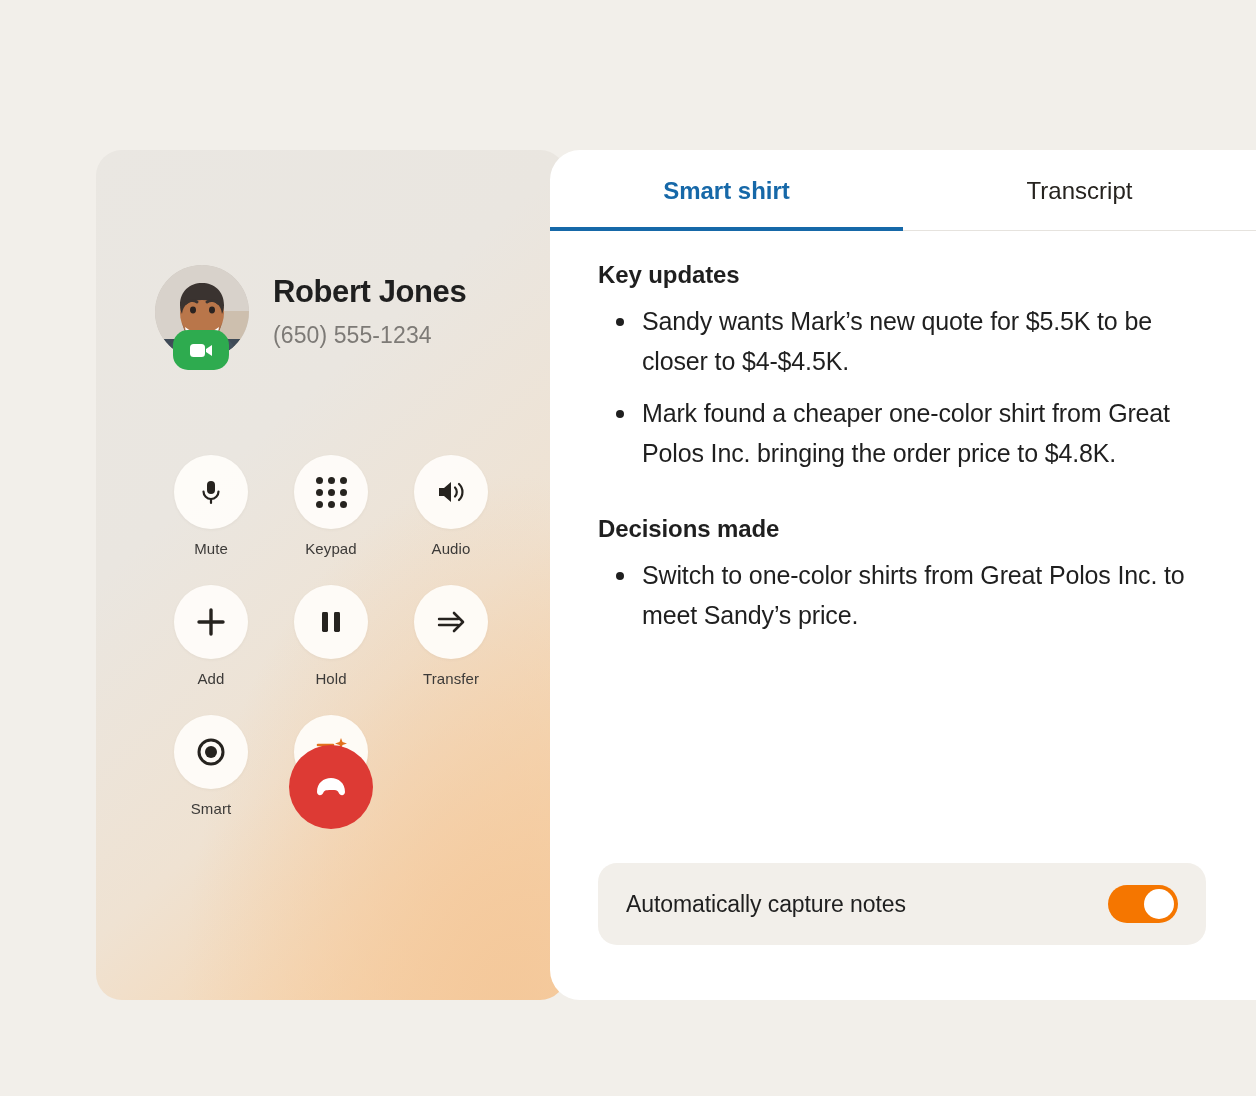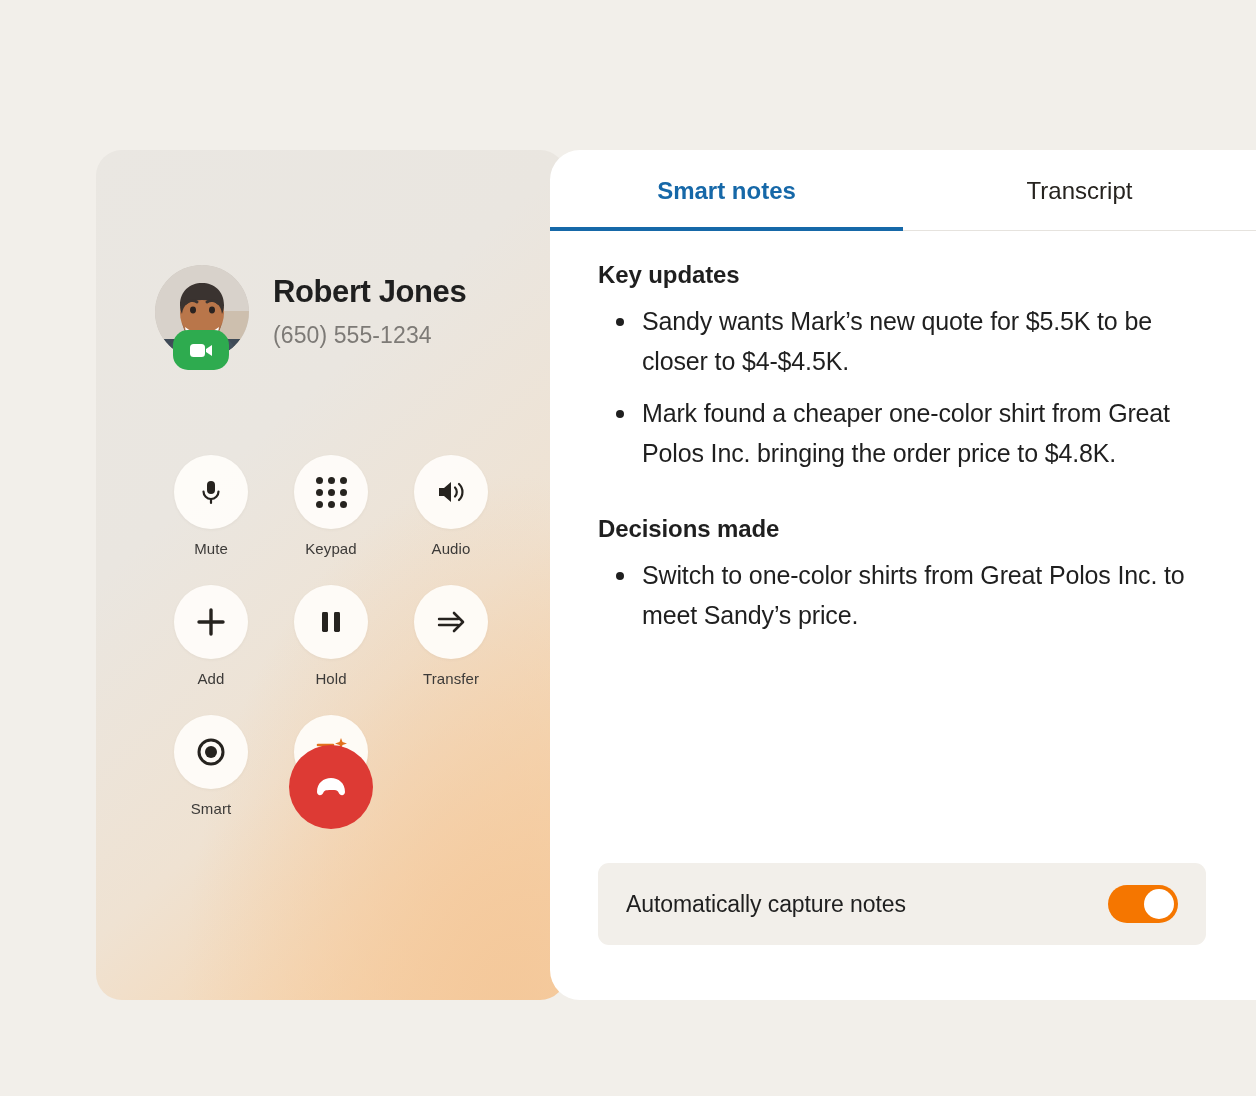--- a/index.html
+++ b/index.html
@@ -246,21 +246,21 @@
     background: #1f1f1f;
   }
 
   .auto-capture {
     position: absolute;
     left: 48px;
     bottom: 55px;
     width: 608px;
     height: 82px;
     background: #f2efea;
-    border-radius: 11px;
+    border-radius: 19px;
     display: flex;
     align-items: center;
     justify-content: space-between;
     padding: 0 28px;
     box-sizing: border-box;
   }
   .auto-capture-label {
     font-size: 23px;
     color: #1f1f1f;
     letter-spacing: -0.1px;
@@ -435,21 +435,21 @@
         <path d="M8 20c0-9 6.5-14 14-14s14 5 14 14c0 3-3 4-5 2.5-1.6-1.2-1.2-3-3-3.8-1.8-.8-10.2-.8-12 0-1.8.8-1.4 2.6-3 3.8C11 24 8 23 8 20z" fill="#ffffff"></path>
       </svg>
     </button>
   </div>
 
 </div>
 
 <div class="notes-panel">
 
   <div class="tabs">
-    <div class="tab active">Smart notes</div>
+    <div class="tab active">Smart shirt</div>
     <div class="tab">Transcript</div>
     <div class="tabs-underline"></div>
     <div class="tab-indicator"></div>
   </div>
 
   <div class="notes-body">
 
     <h2 class="section-title">Key updates</h2>
     <ul class="bullets">
       <li>Sandy wants Mark’s new quote for $5.5K to be closer to $4-$4.5K.</li>

